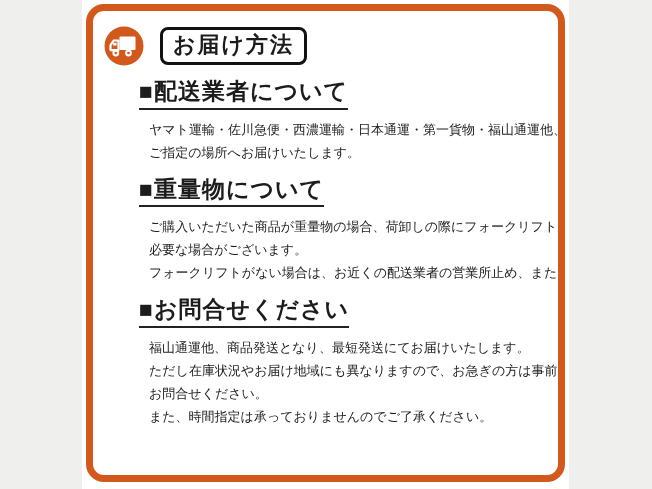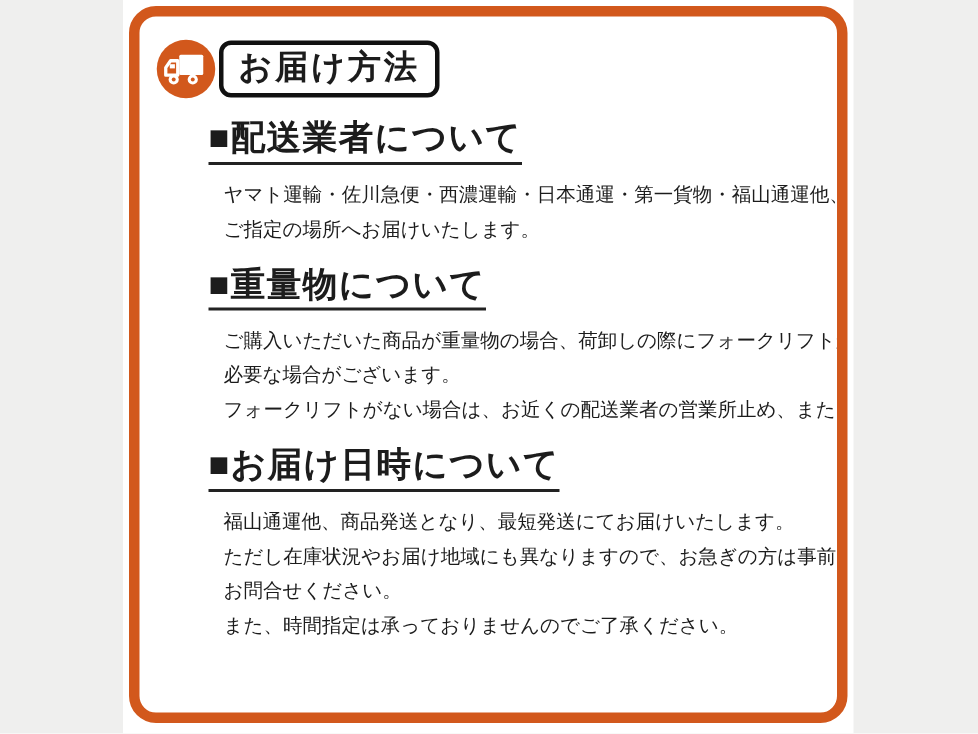--- a/index.html
+++ b/index.html
@@ -35,21 +35,21 @@
     border-radius:18px;
     overflow:hidden;
     background:var(--panel-bg);
   }
   .content{
     padding:15px 16px 0 46px;
   }
   .header-row{
     display:flex;
     align-items:center;
-    gap:2px;
+    gap:16px;
     margin-left:-35px;
     margin-bottom:6px;
   }
   .truck-badge{
     width:40px;
     height:40px;
     flex:0 0 auto;
   }
   .title-box{
     display:inline-block;
@@ -116,21 +116,21 @@
       <div class="section">
         <div class="section-heading">■重量物について</div>
         <div class="section-body">
           <p class="body-line">ご購入いただいた商品が重量物の場合、荷卸しの際にフォークリフトが</p>
           <p class="body-line">必要な場合がございます。</p>
           <p class="body-line">フォークリフトがない場合は、お近くの配送業者の営業所止め、または</p>
         </div>
       </div>
 
       <div class="section">
-        <div class="section-heading">■お届け日時について</div>
+        <div class="section-heading">■お問合せください</div>
         <div class="section-body">
           <p class="body-line">福山通運他、商品発送となり、最短発送にてお届けいたします。</p>
           <p class="body-line">ただし在庫状況やお届け地域にも異なりますので、お急ぎの方は事前に</p>
           <p class="body-line">お問合せください。</p>
           <p class="body-line">また、時間指定は承っておりませんのでご了承ください。</p>
         </div>
       </div>
 
     </div>
   </div>

